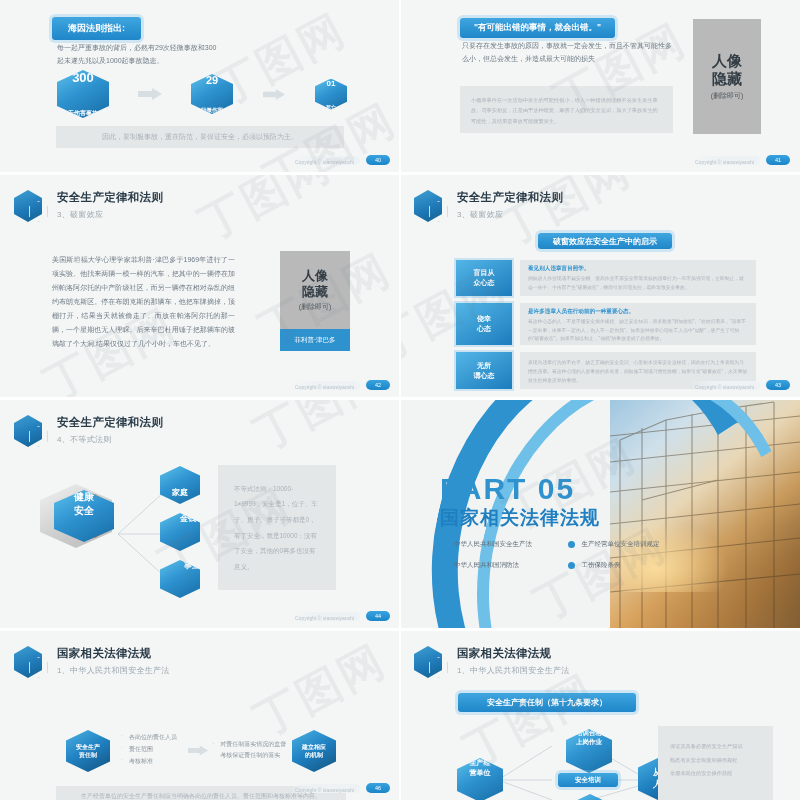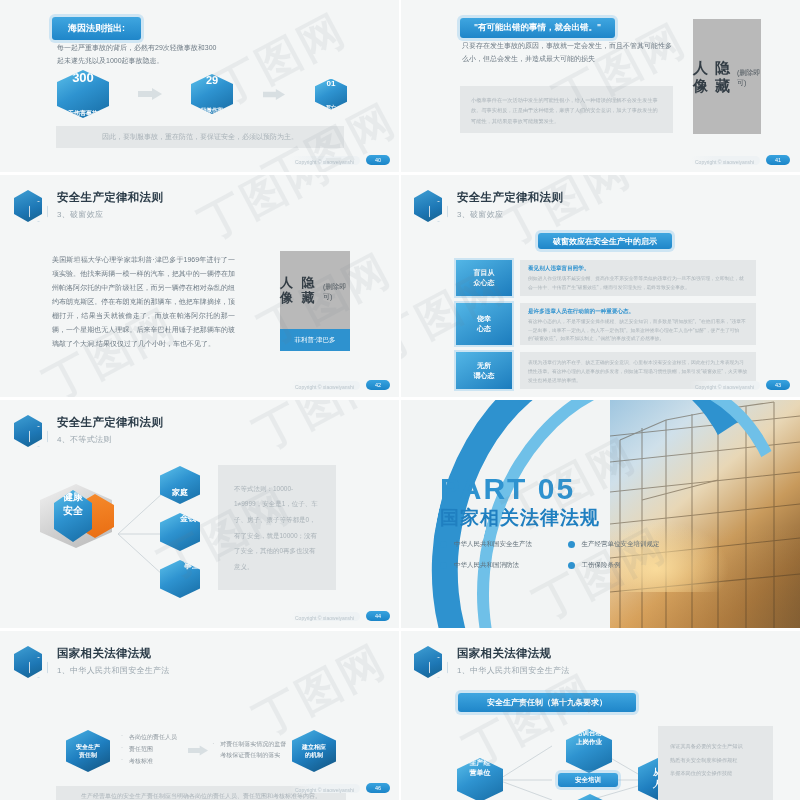--- a/index.html
+++ b/index.html
@@ -48,21 +48,21 @@
     display:inline-flex; align-items:center; justify-content:center;
     background:linear-gradient(180deg,#3fa6e0 0%,#1f86c9 100%);
     color:#ffffff; font-weight:bold; border-radius:3px;
     box-shadow:0 0 0 3px rgba(120,190,235,.30);
   }
 
   .body-p { color:#6d7a84; line-height:1.75; }
   .graybox { background:#e4e7e8; }
   .graytext { color:#a9b2b8; }
 
-  .ph-img { background:#b9b9b9; display:flex; flex-direction:row;
+  .ph-img { background:#b9b9b9; display:flex; flex-direction:column;
             align-items:center; justify-content:center; color:#333d45; }
   .ph-img .big { font-weight:bold; line-height:1.18; }
   .ph-img .small { font-size:7px; color:#4d565d; margin-top:3px; }
 
   
   .hex { position:relative; display:flex; flex-direction:column;
          align-items:center; justify-content:center; color:#fff; text-align:center;
          clip-path:polygon(50% 0%,100% 25%,100% 75%,50% 100%,0% 75%,0% 25%); }
   .hex-blue { background:linear-gradient(150deg,#5cc0ea 0%,#2e93d0 45%,#176ca4 100%);justify-content:space-between; }
   .hex-dark { background:linear-gradient(150deg,#4ab2e4 0%,#1f7fc0 50%,#12537f 100%); }
@@ -279,21 +279,21 @@
       </div>
     </div>
 
     <div style="position:absolute;left:40px;top:80px;width:80px;height:72px;">
       <div style="position:absolute;left:0;top:4px;width:72px;height:64px;
                   background:linear-gradient(150deg,#f2f2f2,#cfcfcf 55%,#b9b9b9);
                   clip-path:polygon(50% 0%,100% 25%,100% 75%,50% 100%,0% 75%,0% 25%);"></div>
       <div style="position:absolute;left:36px;top:14px;width:38px;height:44px;
                   background:linear-gradient(170deg,#f68b2c,#e96d12);
                   clip-path:polygon(50% 0%,100% 25%,100% 75%,50% 100%,0% 75%,0% 25%);"></div>
-      <div class="hex hex-blue" style="position:absolute;left:14px;top:10px;width:38px;height:52px;">
+      <div class="hex hex-blue" style="position:absolute;left:14px;top:10px;width:60px;height:52px;">
         <div style="font-size:10px;font-weight:bold;line-height:1.35;white-space:pre-line;">健康
 安全</div>
       </div>
     </div>
 
     <svg style="position:absolute;left:112px;top:78px;" width="60" height="110">
       <path d="M6 56 L52 14" stroke="#c7cfd4" stroke-width="0.8" fill="none"></path>
       <path d="M6 56 L52 56" stroke="#c7cfd4" stroke-width="0.8" fill="none"></path>
       <path d="M6 56 L52 98" stroke="#c7cfd4" stroke-width="0.8" fill="none"></path>
     </svg>

